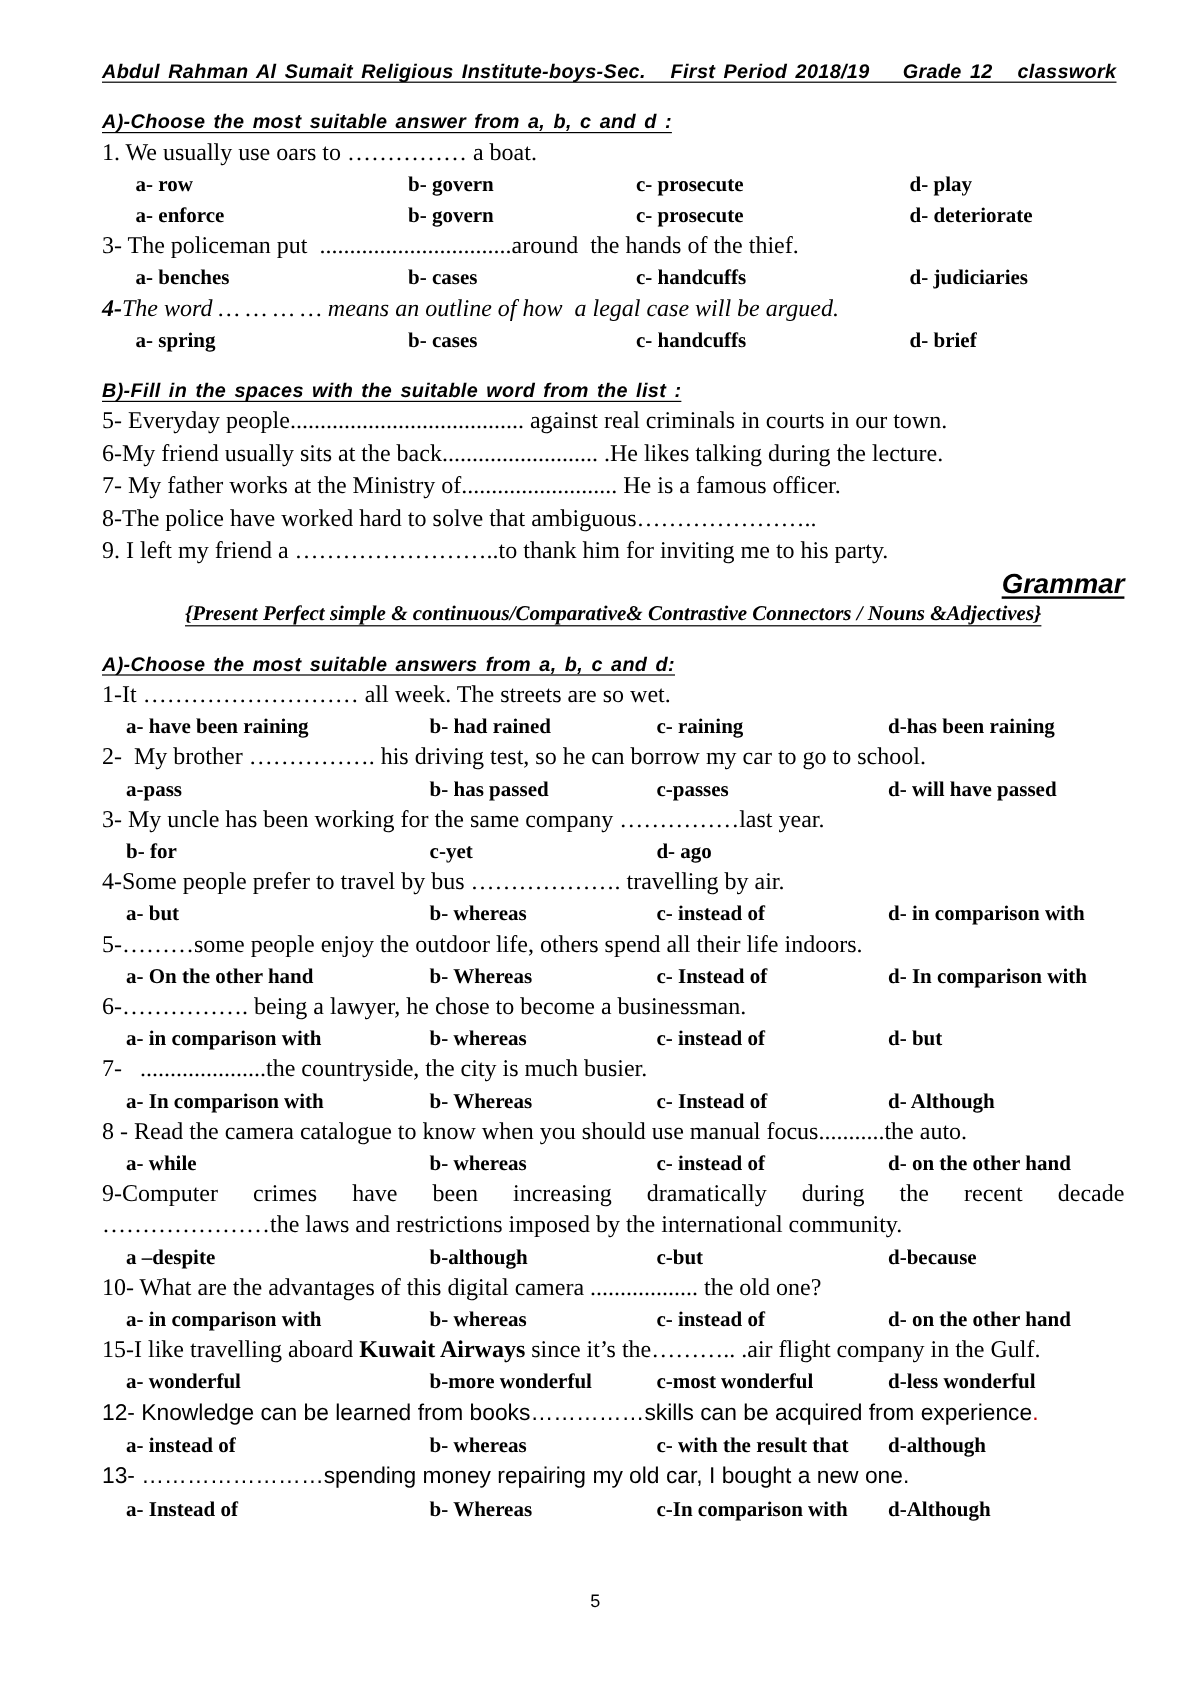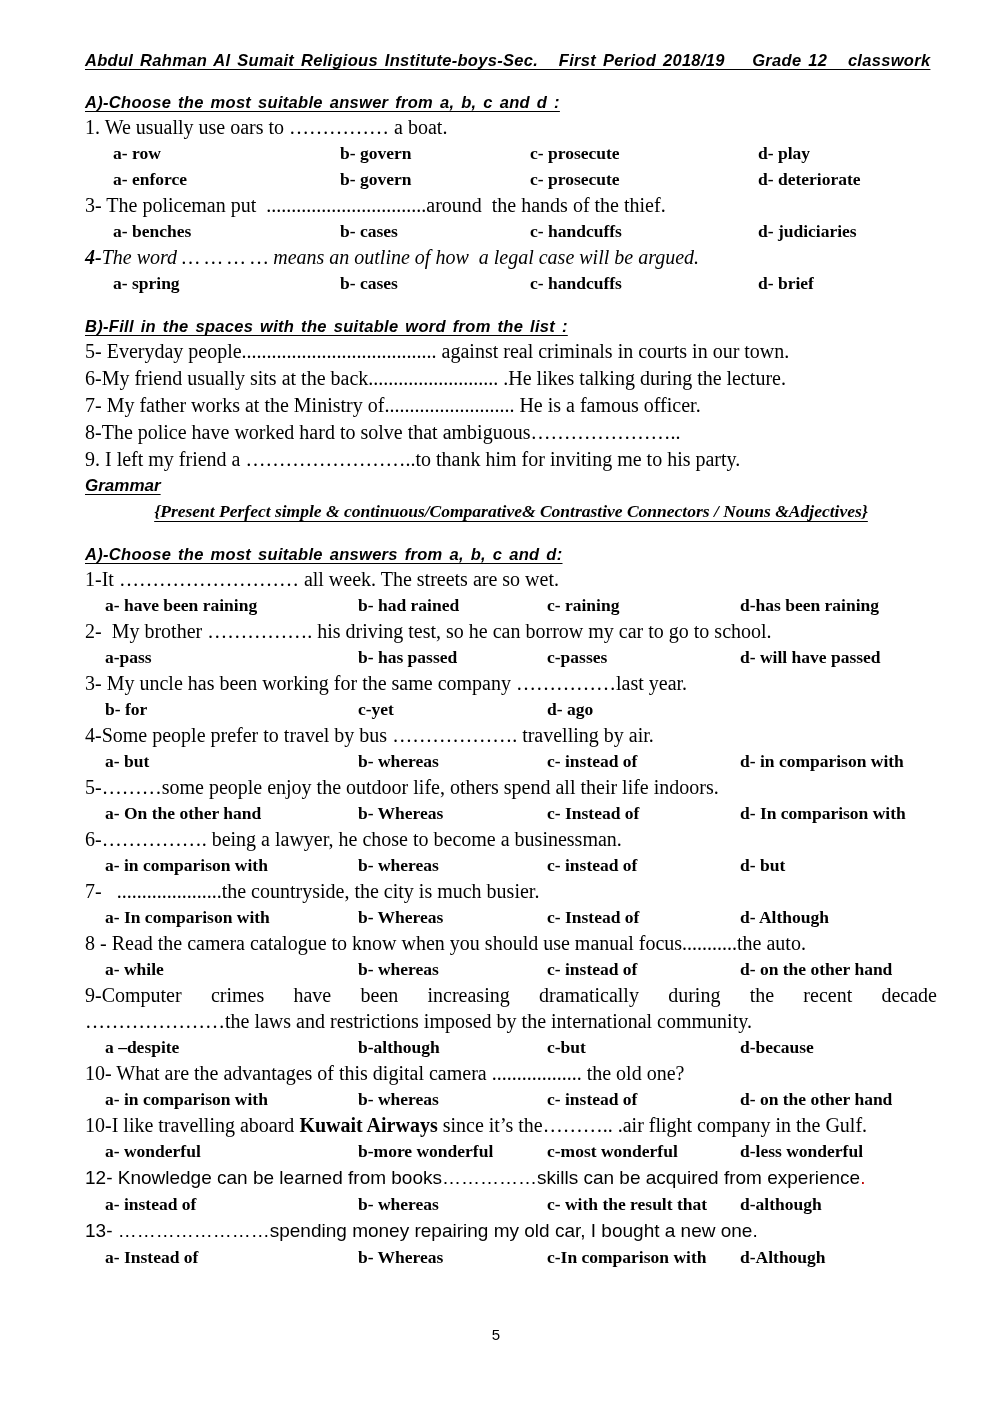--- a/index.html
+++ b/index.html
@@ -43,22 +43,22 @@
   .section-b { margin-top: 14px; }
   .word-list {
     font-size: 20px; line-height: 27px;
     font-weight: bold; font-style: italic;
     text-align: center; white-space: pre-wrap;
   }
   .fill-item { font-size: 20px; line-height: 27px; white-space: pre-wrap; }
   .grammar-title {
     font-family: "Liberation Sans", sans-serif;
     font-weight: bold; font-style: italic;
-    font-size: 17px; line-height: 26px;
-    text-align: left;
+    font-size: 23px; line-height: 26px;
+    text-align: right;
   }
   .grammar-title span { text-decoration: underline; text-underline-offset: 3px; }
   .grammar-topics {
     font-size: 17.5px; line-height: 25px;
     font-weight: bold; font-style: italic;
     text-align: center;
     text-decoration: underline;
     text-underline-offset: 4px;
     white-space: pre-wrap;
   }
@@ -219,21 +219,21 @@
       <div class="question-block">
         <div class="stem"><span>10- What are the advantages of this digital camera .................. the old one?</span></div>
         <div class="opts opts-g">
           <span class="opt">a- in comparison with</span>
           <span class="opt">b- whereas</span>
           <span class="opt">c- instead of</span>
           <span class="opt">d- on the other hand</span>
         </div>
       </div>
       <div class="question-block">
-        <div class="stem"><span>10-I like travelling aboard </span><span class="b">Kuwait Airways</span><span> since it’s the……….. .air flight company in the Gulf.</span></div>
+        <div class="stem"><span>15-I like travelling aboard </span><span class="b">Kuwait Airways</span><span> since it’s the……….. .air flight company in the Gulf.</span></div>
         <div class="opts opts-g">
           <span class="opt">a- wonderful</span>
           <span class="opt">b-more wonderful</span>
           <span class="opt">c-most wonderful</span>
           <span class="opt">d-less wonderful</span>
         </div>
       </div>
       <div class="question-block">
         <div class="stem"><span class="sans">12- Knowledge can be learned from books……………skills can be acquired from experience</span><span class="sans red">.</span></div>
         <div class="opts opts-g">

